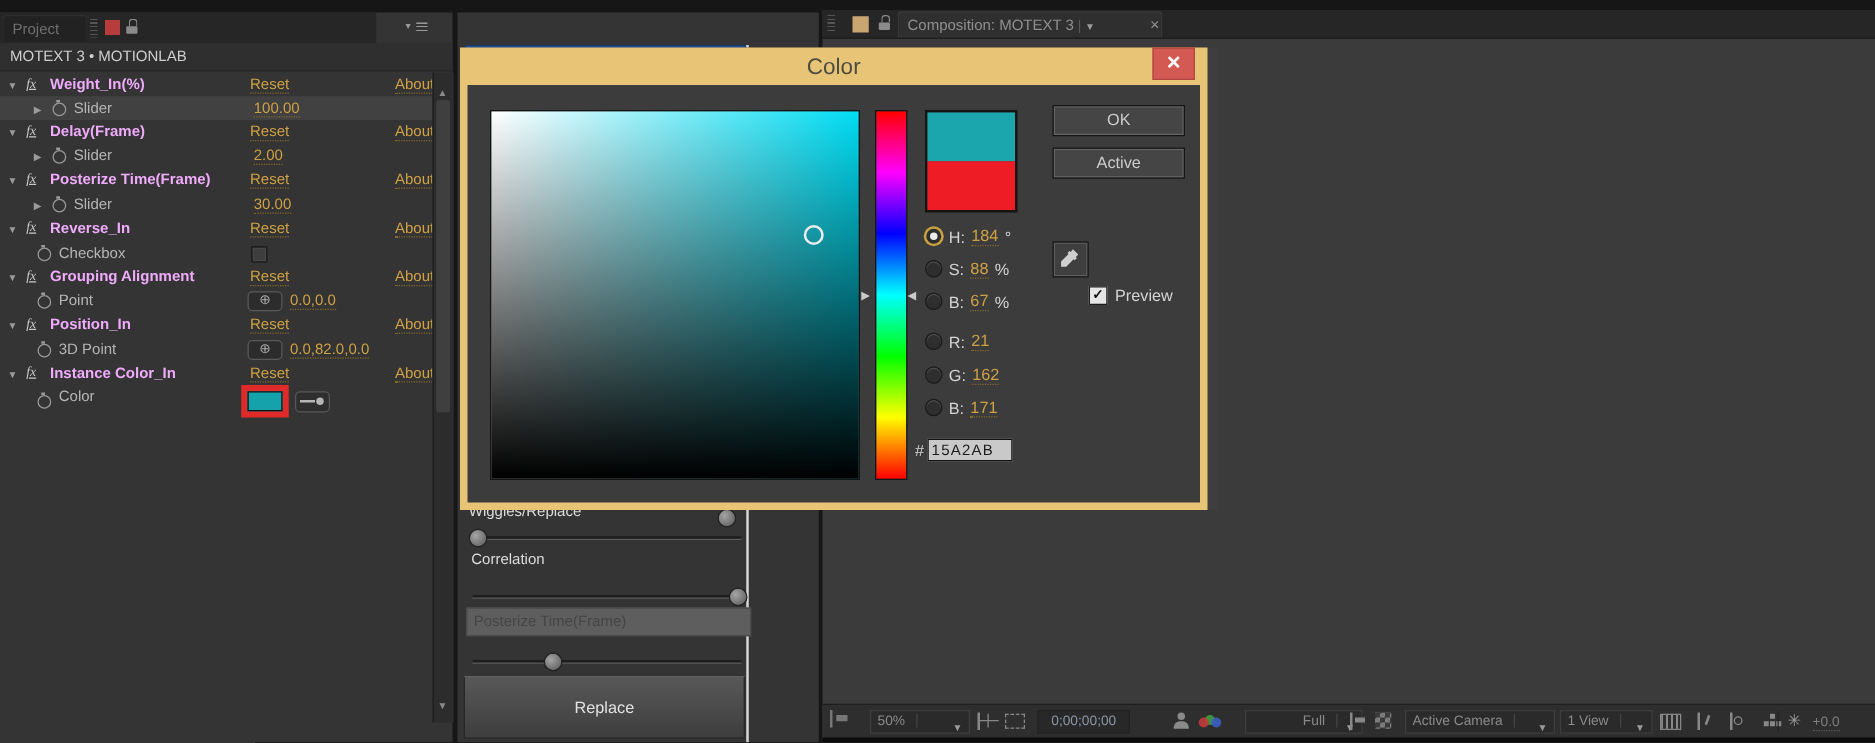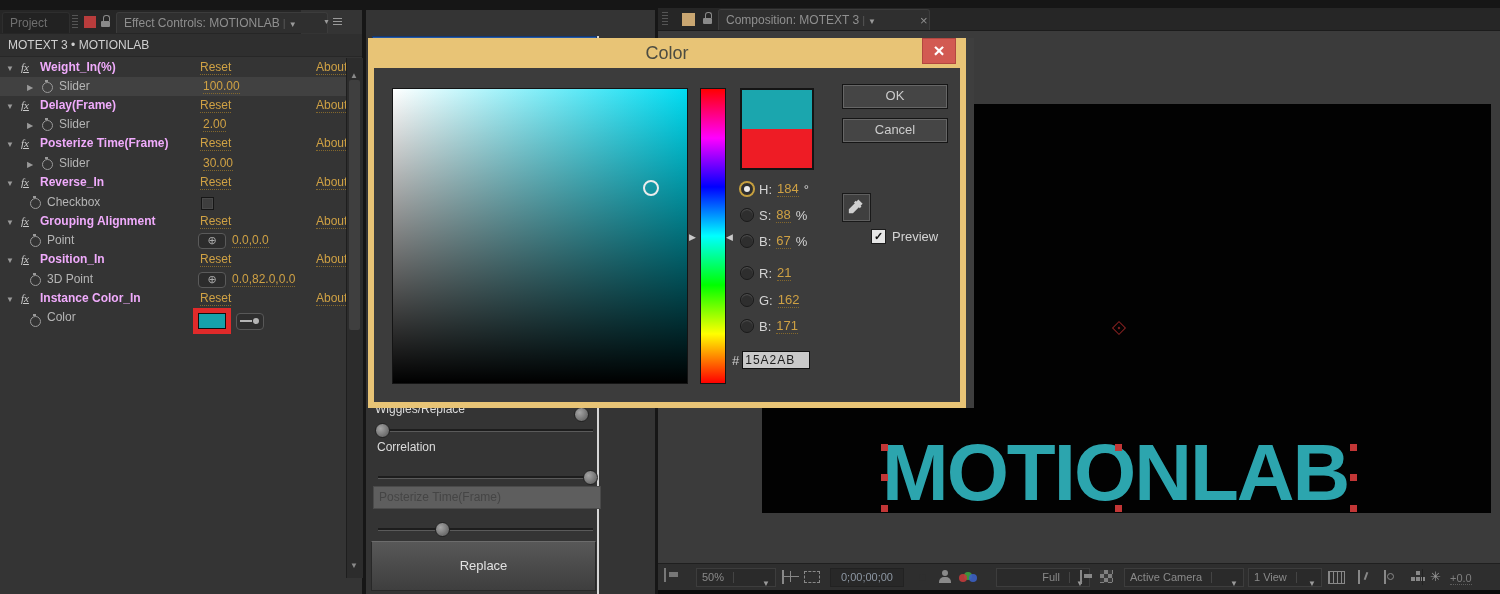--- a/index.html
+++ b/index.html
@@ -153,23 +153,20 @@
 <div id="root">
 
   <div class="abs" style="left:0;top:10px;width:362px;height:584px;background:#343434;">
     <div class="abs tabbar" style="left:0;top:0;width:301px;">
       <div class="tab inactive" style="left:2px;width:52px;">
         <span>Project</span>
       </div>
       <span class="abs grip" style="left:72px;top:5px;height:15px;"></span>
       <div class="abs" style="left:84px;top:6px;width:12px;height:12px;background:#B83C3C;"></div>
       <span class="abs lock" style="left:100px;top:8px;"></span>
-      <div class="tab" style="left:116px;width:196px;">
-        <span>Effect Controls: MOTIONLAB</span><span class="tabsep">|</span><span class="g-down icon"></span>
-      </div>
       <span class="abs pmenu" style="left:324px;top:7px;"></span>
     </div>
 
     <div class="hdrbar">MOTEXT 3 • MOTIONLAB</div>
 
     <div class="erow" style="top:48px;">
       <span class="c-exp g-down icon"></span>
       <span class="c-fx">fx</span>
       <span class="c-name">Weight_In(%)</span>
       <span class="c-reset lnk">Reset</span>
@@ -292,32 +289,20 @@
     <div class="abs tabbar" style="left:0;top:0;width:842px;height:22px;">
       <span class="abs grip" style="left:4px;top:4px;height:14px;"></span>
       <div class="abs" style="left:24px;top:5px;width:13px;height:13px;background:#C9A671;"></div>
       <span class="abs lock" style="left:44px;top:7px;"></span>
       <div class="tab" style="left:60px;top:1px;width:196px;">
         <span>Composition: MOTEXT 3</span><span class="tabsep">|</span><span class="g-down icon"></span>
       </div>
       <span class="abs g-x icon" style="left:262px;top:3px;"></span>
     </div>
 
-    <div id="cp-canvas">
-      <div class="anch"></div>
-      <div id="cp-text">MOTIONLAB</div>
-      <span class="hnd" style="left:119px;top:340px;"></span>
-      <span class="hnd" style="left:353px;top:340px;"></span>
-      <span class="hnd" style="left:588px;top:340px;"></span>
-      <span class="hnd" style="left:119px;top:370px;"></span>
-      <span class="hnd" style="left:588px;top:370px;"></span>
-      <span class="hnd" style="left:119px;top:401px;"></span>
-      <span class="hnd" style="left:353px;top:401px;"></span>
-      <span class="hnd" style="left:588px;top:401px;"></span>
-    </div>
 
     <div id="cp-toolbar">
       <span class="tb-ic i-mag" style="left:6px;top:5px;"></span>
       <div class="tb-combo" style="left:38px;width:68px;">
         <span>50%</span>
         <span class="g-down icon" style="margin-top:5px;"></span><span class="csep"></span>
       </div>
       <span class="tb-ic i-safe" style="left:122px;"></span>
       <span class="tb-ic i-roi" style="left:146px;"></span>
       <div class="tb-time" style="left:172px;">0;00;00;00</div>
@@ -357,21 +342,21 @@
         <div id="selcirc"></div>
       </div>
       <span class="huearrow g-rt icon" style="left:315px;"></span>
       <div id="huestrip"></div>
       <span class="huearrow g-left icon" style="left:352px;"></span>
       <div id="swatches">
         <div id="sw-new"></div>
         <div id="sw-old"></div>
       </div>
       <div class="dbtn" style="top:16px;">OK</div>
-      <div class="dbtn" style="top:50px;">Cancel</div>
+      <div class="dbtn" style="top:50px;">Active</div>
 
       <div class="drow" style="top:113px;">
         <span class="radio sel"></span>
         <span class="dlab">H:</span>
         <span class="dval">184</span>
         <span class="dunit">°</span>
       </div>
       <div class="drow" style="top:139px;">
         <span class="radio"></span>
         <span class="dlab">S:</span>

